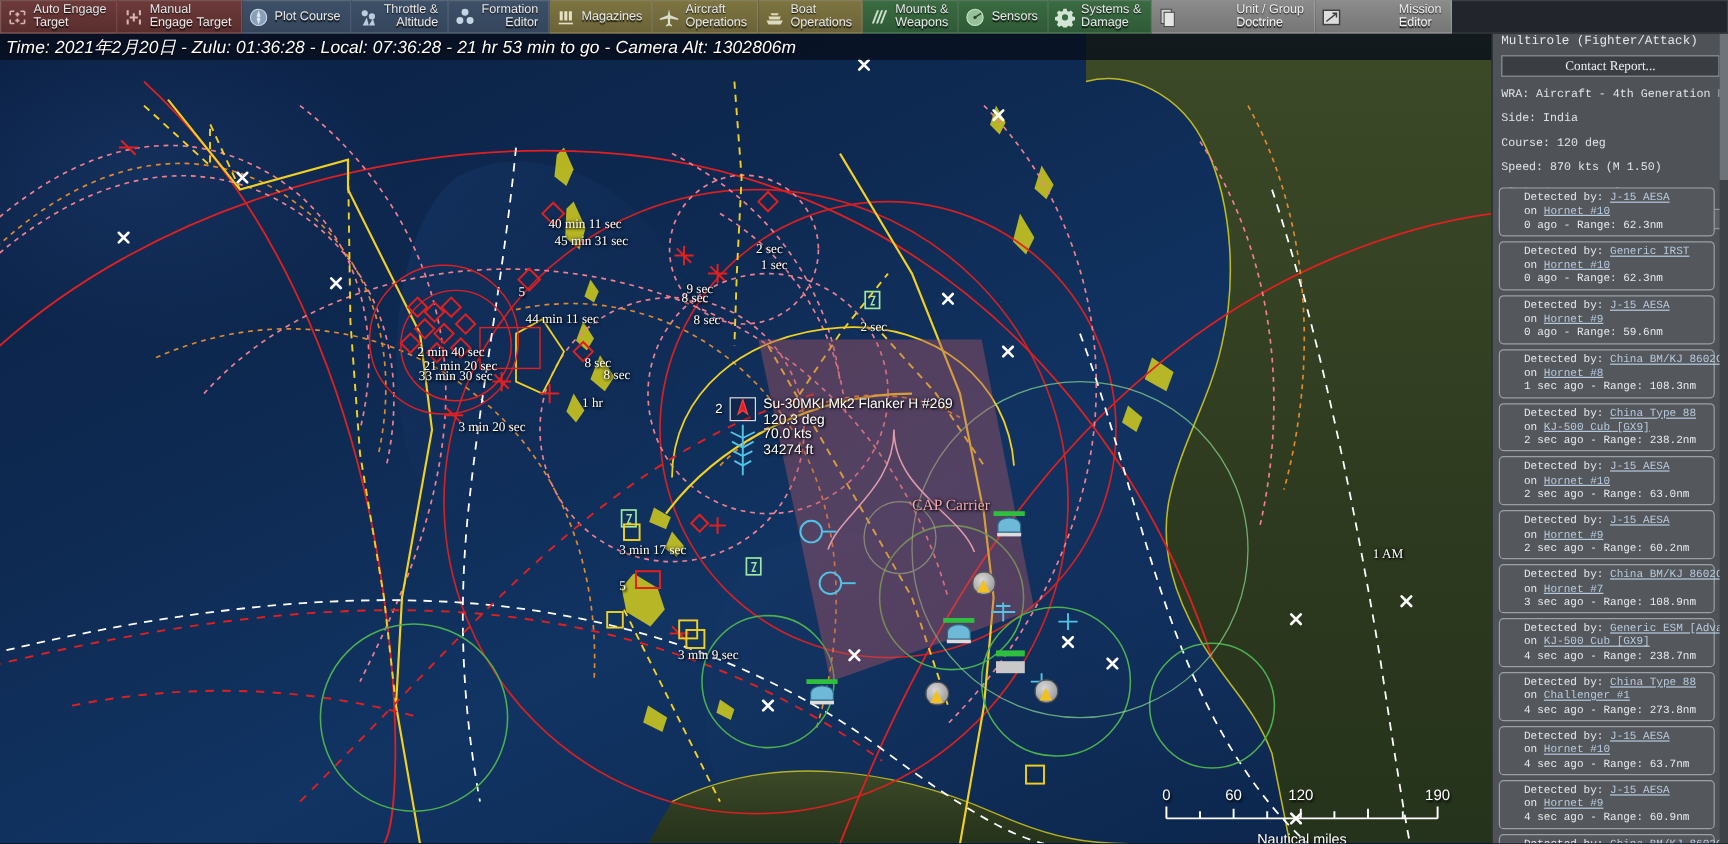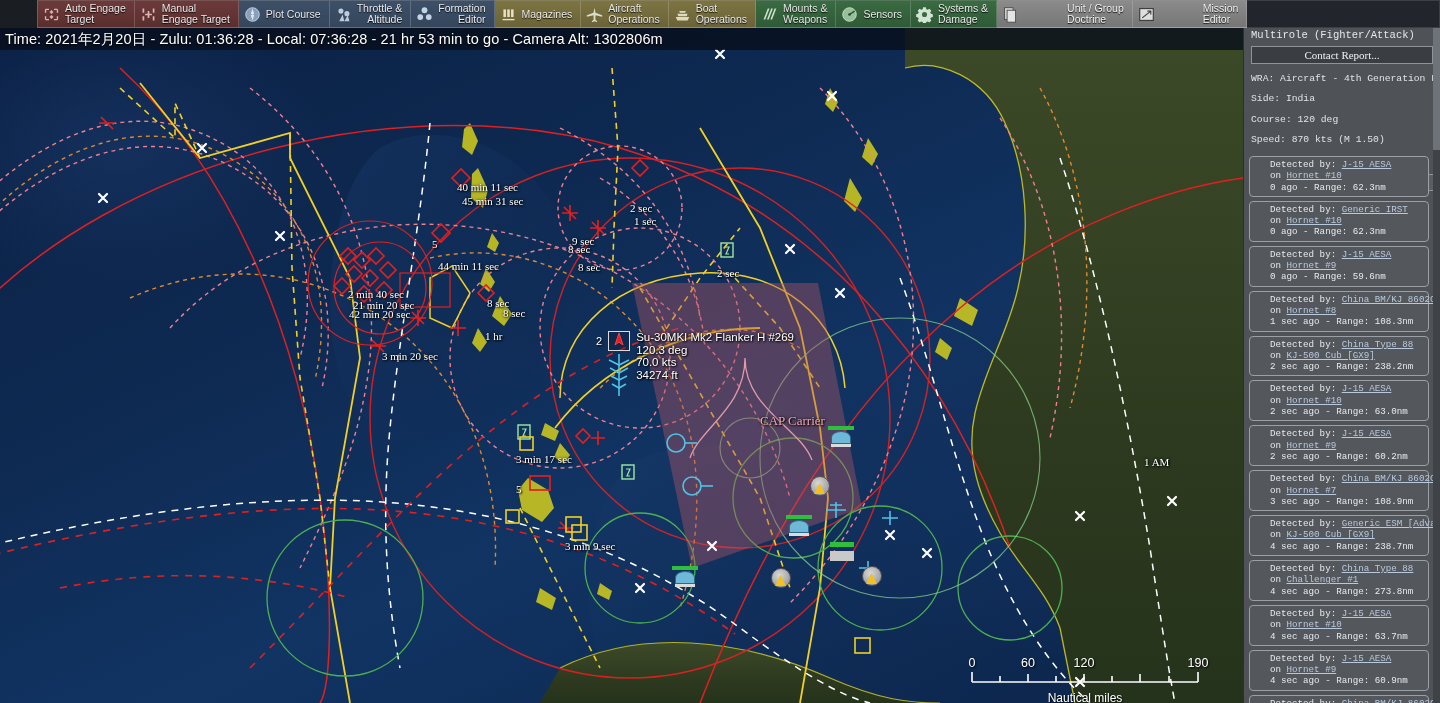--- a/index.html
+++ b/index.html
@@ -4,21 +4,21 @@
 <title>Command Modern Operations</title>
 <style>
   * { margin:0; padding:0; box-sizing:border-box; }
   html,body{ width:1440px; height:703px; overflow:hidden; background:#0a0f1a;
     font-family:"Liberation Sans", sans-serif; }
 
   #app { position:relative; width:1440px; height:703px; }
 
   
   #toolbar{ position:absolute; left:0; top:0; width:1440px; height:28px;
-    display:flex; align-items:stretch; background:#1a1d22; z-index:40;padding-left:37px; }
+    display:flex; align-items:stretch; background:#1a1d22; z-index:40; }
   .tbtn{ display:flex; align-items:center; gap:5px; padding:0 8px 0 5px;
     border:1px solid rgba(255,255,255,.18); border-left:none;
     color:#e8e8e8; font-size:10.5px; line-height:11px; cursor:pointer;
     position:relative; white-space:nowrap; }
   .tbtn:first-child{ border-left:1px solid rgba(255,255,255,.18); }
   .tbtn .lbl{ display:flex; flex-direction:column; justify-content:center;
     text-shadow:0 1px 1px rgba(0,0,0,.9); }
   .tbtn .ic{ width:17px; height:17px; flex:none; display:block; opacity:.92; }
   .c-red{ background:linear-gradient(#6d3a3a,#5a2e2e); }
   .c-blue{ background:linear-gradient(#3d5068,#35465c);text-align:right; }
@@ -42,21 +42,21 @@
     pointer-events:none; }
 
   .mlabel{ position:absolute; color:#ffffff; font-size:11px;
     text-shadow:1px 1px 2px #000, 0 0 3px #000; white-space:nowrap;
     pointer-events:none;font-family:Liberation Serif, serif; }
 
   
   #timebar{ position:absolute; left:0; top:0; width:1243px; height:22px;
     background:rgba(8,14,28,.80); color:#fff; font-size:14.5px;
     display:flex; align-items:center; padding-left:5px; letter-spacing:.1px;
-    text-shadow:0 1px 2px #000; z-index:12; }
+    text-shadow:0 1px 2px #000; z-index:12;font-style:italic; }
 
   
   #unitinfo{ position:absolute; left:596px; top:303px; z-index:14;
     display:flex; align-items:flex-start; gap:3px; }
   #unitinfo .ord{ color:#fff; font-size:11px; padding-top:4px;
     text-shadow:1px 1px 2px #000; }
   #unitinfo .selbox{ width:22px; height:20px; border:1px solid #dcdcdc;
     position:relative; background:rgba(20,20,40,.25); }
   #unitinfo .txt{ color:#fff; font-size:11.5px; line-height:12.5px;
     text-shadow:1px 1px 2px #000,0 0 3px #000; }
@@ -550,21 +550,21 @@
           <div class="mlabel" style="left: 634px; top: 163px; margin-top: 24px;">1 sec</div>
           <div class="mlabel" style="left: 630px; top: 174px;">2 sec</div>
           <div class="mlabel" style="left: 572px; top: 207px;">9 sec</div>
           <div class="mlabel" style="left: 568px; top: 215px;">8 sec</div>
           <div class="mlabel" style="left: 717px; top: 239px;">2 sec</div>
           <div class="mlabel" style="left: 578px; top: 233px;">8 sec</div>
           <div class="mlabel" style="left: 432px; top: 210px;">5</div>
           <div class="mlabel" style="left: 438px; top: 232px;">44 min 11 sec</div>
           <div class="mlabel" style="left: 348px; top: 260px;">2 min 40 sec</div>
           <div class="mlabel" style="left: 353px; top: 271px;">21 min 20 sec</div>
-          <div class="mlabel" style="left: 349px; top: 280px;">42 min 20 sec</div>
+          <div class="mlabel" style="left: 349px; top: 280px;">33 min 30 sec</div>
           <div class="mlabel" style="left: 487px; top: 269px;">8 sec</div>
           <div class="mlabel" style="left: 503px; top: 279px;">8 sec</div>
           <div class="mlabel" style="left: 485px; top: 302px;">1 hr</div>
           <div class="mlabel" style="left: 382px; top: 322px;">3 min 20 sec</div>
           <div class="mlabel" style="left: 516px; top: 455px;">5</div>
           <div class="mlabel" style="left: 516px; top: 425px;">3 min 17 sec</div>
           <div class="mlabel" style="left: 565px; top: 512px;">3 min 9 sec</div>
           <div class="mlabel" style="left: 1144px; top: 428px;">1 AM</div>
         </div>
     </div>

